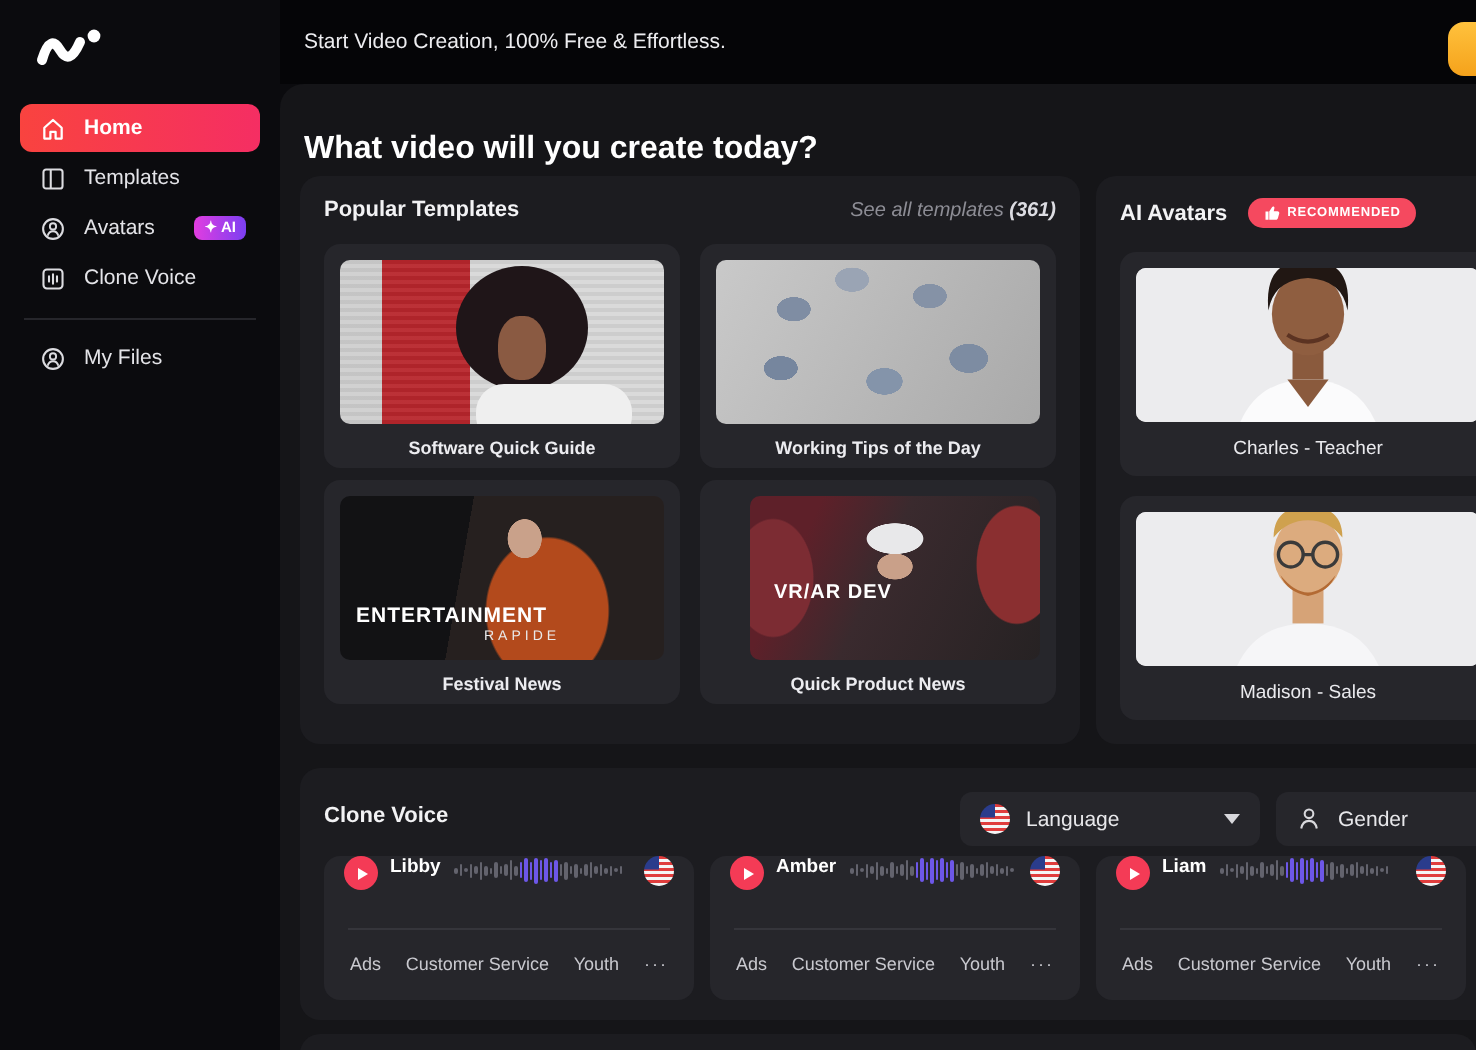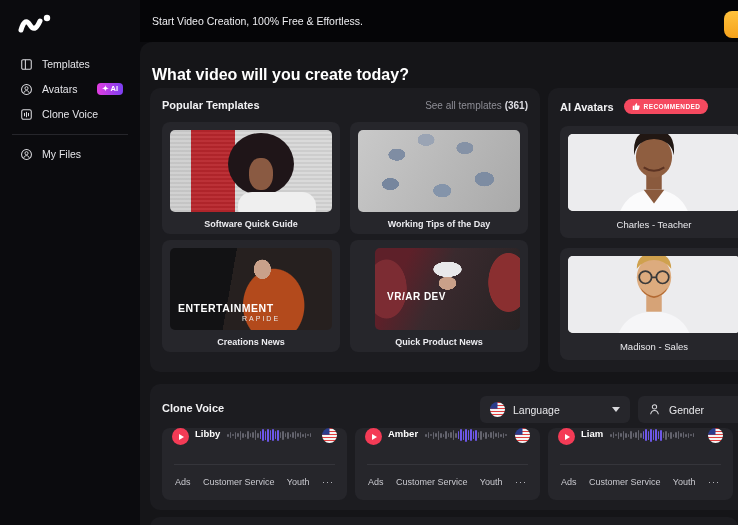--- a/index.html
+++ b/index.html
@@ -30,21 +30,21 @@
   .main{position:absolute;left:140px;top:42px;width:598px;height:483px;background:#151518;
     border-top-left-radius:12px;overflow:hidden;}
   .page-title{position:absolute;left:12px;top:13px;font-size:16px;font-weight:bold;color:#fff;}
 
   .panel{position:absolute;background:#1c1c20;border-radius:10px;}
   .panel-head{display:flex;align-items:center;padding:11px 12px 0 12px;}
   .panel-title{font-size:11px;font-weight:bold;color:#f2f2f4;}
 
   
   .templates-panel{left:10px;top:46px;width:390px;height:284px;}
-  .see-all{margin-left:auto;font-size:10px;color:#8d8d95;cursor:pointer;}
+  .see-all{margin-left:auto;font-size:10px;color:#8d8d95;cursor:pointer;font-style:italic;}
   .see-all b{color:#dcdce2;font-weight:bold;}
   .tgrid{position:absolute;left:12px;top:34px;display:grid;grid-template-columns:178px 178px;
     grid-auto-rows:112px;gap:6px 10px;}
   .tcard{background:#26262b;border-radius:8px;padding:8px;cursor:pointer;}
   .thumb{position:relative;height:82px;border-radius:5px;overflow:hidden;}
   .tcap{margin-top:7px;text-align:center;font-size:9px;font-weight:bold;color:#ececf0;}
 
   .thumb-software{background:
     repeating-linear-gradient(0deg,rgba(0,0,0,.05) 0 2px,rgba(255,255,255,.05) 2px 4px),
     linear-gradient(90deg,#cfcfcf 0 13%,#b8262c 13% 40%,#d8d8d8 40% 100%);}
@@ -122,20 +122,28 @@
 
   <aside class="sidebar">
     <div class="logo">
       <svg width="40" height="28" viewBox="0 0 40 28">
         <path d="M6 21 C9 11,12 11,15 16 C18 21,21 21,25 12" fill="none" stroke="#fff" stroke-width="5" stroke-linecap="round"></path>
         <circle cx="32" cy="9" r="3.2" fill="#fff"></circle>
       </svg>
     </div>
 
     <nav class="nav">
+      <div class="nav-item active">
+        <span class="nicon">
+          <svg viewBox="0 0 15 15" width="13" height="13">
+              <path d="M2.5 6.8 7.5 2.3l5 4.5V13H9V9.2H6V13H2.5z" fill="none" stroke="#fff" stroke-width="1.3" stroke-linejoin="round"></path>
+            </svg>
+        </span>
+        <span>Home</span>
+      </div>
       <div class="nav-item">
         <span class="nicon">
           <svg viewBox="0 0 15 15" width="13" height="13">
               <rect x="2" y="2" width="11" height="11" rx="1.5" fill="none" stroke="#dcdce0" stroke-width="1.2"></rect>
               <path d="M6.2 2v11" stroke="#dcdce0" stroke-width="1.2"></path>
             </svg>
         </span>
         <span>Templates</span>
       </div>
       <div class="nav-item">
@@ -204,21 +212,21 @@
         </div>
         <div class="tcard">
           <div class="thumb thumb-working"></div>
           <div class="tcap">Working Tips of the Day</div>
         </div>
         <div class="tcard">
           <div class="thumb thumb-festival">
             <span class="ov-main">ENTERTAINMENT</span>
             <span class="ov-sub">RAPIDE</span>
           </div>
-          <div class="tcap">Creations News</div>
+          <div class="tcap">Festival News</div>
         </div>
         <div class="tcard">
           <div class="thumb thumb-vr">
             <span class="ov-vr">VR/AR DEV</span>
           </div>
           <div class="tcap">Quick Product News</div>
         </div>
       </div>
     </section>
 

